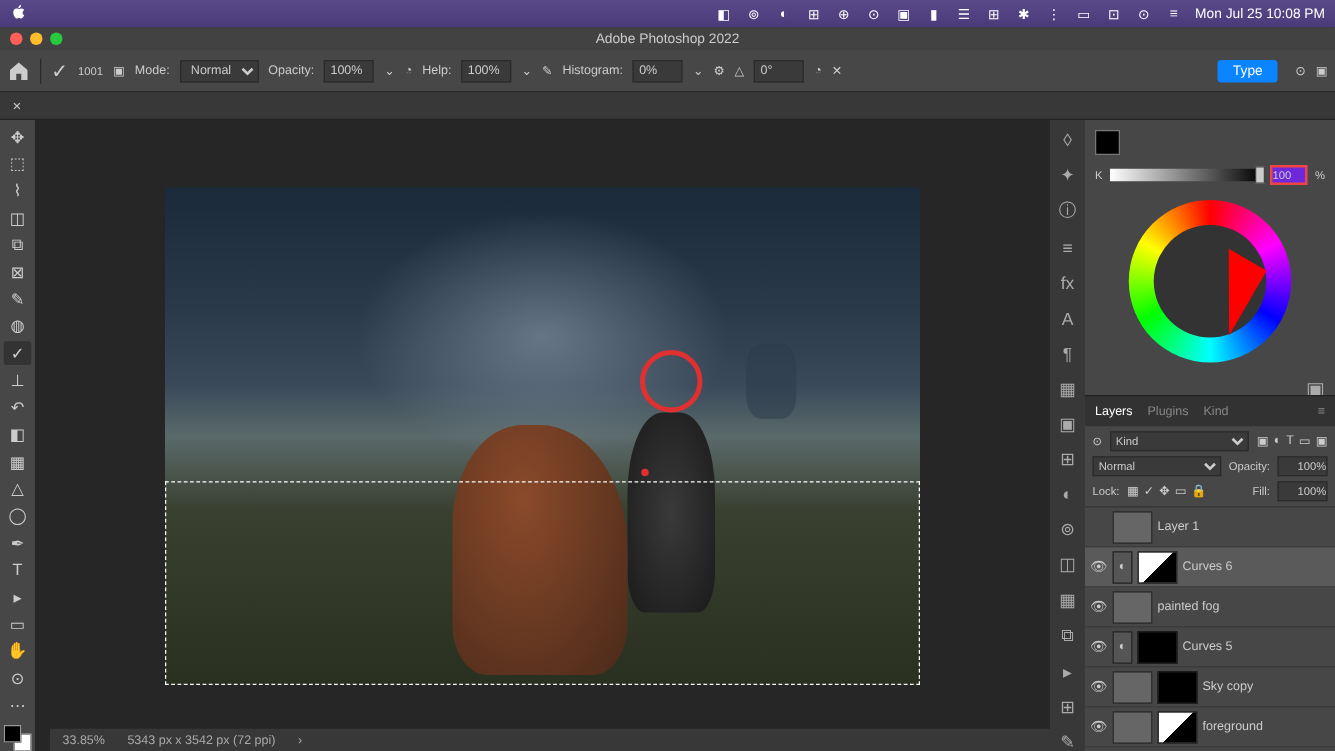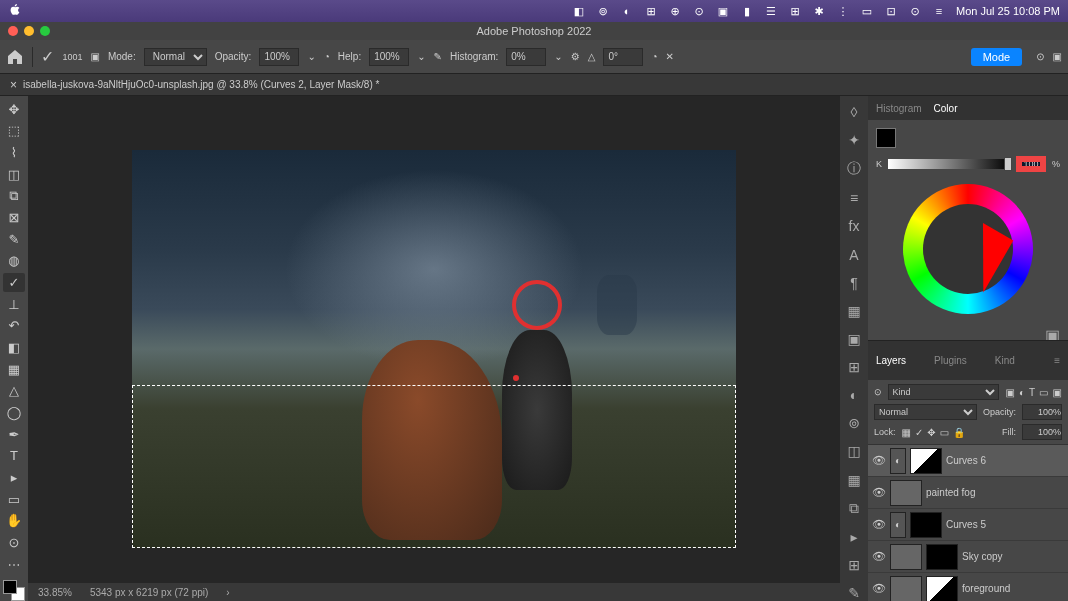--- a/index.html
+++ b/index.html
@@ -33,37 +33,37 @@
 .document{width:604px;height:398px;background:linear-gradient(180deg,#1a2a3a 0%,#2a3a4a 25%,#3a4a5a 40%,#5a6a6a 50%,#3a4030 65%,#2a3020 100%);position:relative;overflow:hidden}
 .sky-glow{position:absolute;width:300px;height:200px;left:50%;top:30%;transform:translate(-50%,-50%);background:radial-gradient(ellipse,#8a9aaa 0%,transparent 70%);opacity:0.6}
 .horse1{position:absolute;left:230px;top:190px;width:140px;height:200px;background:radial-gradient(ellipse at 40% 30%,#8a4a2a,#4a2a1a);border-radius:40% 50% 20% 20%}
 .horse2{position:absolute;left:370px;top:180px;width:70px;height:160px;background:radial-gradient(ellipse,#3a3a3a,#1a1a1a);border-radius:40% 40% 20% 20%}
 .horse3{position:absolute;left:465px;top:125px;width:40px;height:60px;background:#2a3a4a;border-radius:30%;opacity:0.5}
 .red-circle{position:absolute;left:380px;top:130px;width:50px;height:50px;border:4px solid #e03030;border-radius:50%}
 .red-dot{position:absolute;left:381px;top:225px;width:6px;height:6px;background:#e03030;border-radius:50%}
 .selection{position:absolute;left:0;right:0;top:235px;bottom:0;border:1px dashed #fff;border-top:none}
 .selection-top{position:absolute;left:0;right:0;top:235px;height:15px}
 .selection-top::before{content:"";position:absolute;left:0;right:0;top:0;border-top:1px dashed #fff}
-.statusbar{position:absolute;bottom:0;left:0;right:0;height:18px;background:#383838;color:#aaa;font-size:10px;display:flex;align-items:center;padding:0 10px;gap:18px}
+.statusbar{position:absolute;bottom:0;left:12px;right:0;height:18px;background:#383838;color:#aaa;font-size:10px;display:flex;align-items:center;padding:0 10px;gap:18px}
 .right-dock{width:28px;background:#383838;display:flex;flex-direction:column;align-items:center;padding-top:8px;gap:12px}
 .dock-icon{width:18px;height:18px;color:#aaa;display:flex;align-items:center;justify-content:center;font-size:14px}
 .panels{width:200px;background:#474747;display:flex;flex-direction:column}
 .panel-tabs{height:24px;display:flex;align-items:center;padding:0 8px;gap:12px;color:#888;font-size:10px;background:#323232}
 .panel-tabs .active{color:#fff}
 .color-panel{height:220px;padding:8px;display:flex;flex-direction:column;gap:8px}
 .color-swatch-sm{width:20px;height:20px;background:#000;border:1px solid #777}
 .k-slider{display:flex;align-items:center;gap:6px;font-size:9px;color:#ccc}
 .k-slider .track{flex:1;height:10px;background:linear-gradient(90deg,#fff,#000);position:relative}
 .k-slider .thumb{position:absolute;right:-2px;top:-2px;width:8px;height:14px;background:#ccc;border:1px solid #444}
-.k-slider input{width:30px;height:16px;background:#0f172a;border:6px solid #ef4444;color:#ccc;font-size:9px;text-align:center}
+.k-slider input{width:30px;height:16px;background:#6d28d9;border:2px solid #ef4444;color:#ccc;font-size:9px;text-align:left}
 .color-wheel{width:130px;height:130px;margin:4px auto;position:relative}
 .wheel-ring{width:130px;height:130px;border-radius:50%;background:conic-gradient(red,magenta,blue,cyan,lime,yellow,red)}
 .wheel-inner{position:absolute;left:20px;top:20px;width:90px;height:90px;background:#333;border-radius:50%;display:flex;align-items:center;justify-content:center}
 .wheel-tri{width:0;height:0;border-left:35px solid transparent;border-right:35px solid #f00;border-bottom:60px solid transparent;border-top:0;transform:rotate(30deg)}
-.panel-tabs2{height:40px;display:flex;align-items:center;padding:0 8px;gap:28px;color:#888;font-size:10px;background:#323232;border-top:1px solid #222}
+.panel-tabs2{height:25px;display:flex;align-items:center;padding:0 8px;gap:12px;color:#888;font-size:10px;background:#323232;border-top:1px solid #222}
 .panel-tabs2 .active{color:#fff}
 .layers-panel{flex:1;display:flex;flex-direction:column;overflow:hidden}
 .layer-controls{padding:4px 6px;display:flex;flex-direction:column;gap:4px;font-size:9px;color:#ccc;border-bottom:1px solid #333}
 .lc-row{display:flex;align-items:center;gap:6px}
 .lc-row select{flex:1;background:#3a3a3a;border:1px solid #2a2a2a;color:#ccc;font-size:9px;height:16px}
 .lc-row input{width:40px;background:#3a3a3a;border:1px solid #2a2a2a;color:#ccc;font-size:9px;height:16px;text-align:right}
 .lc-row .icons{display:flex;gap:4px;font-size:10px}
 .layers-list{flex:1;overflow-y:auto}
 .layer{display:flex;align-items:center;height:32px;padding:0 4px;gap:4px;border-bottom:1px solid #3a3a3a;font-size:10px;color:#ccc}
 .layer.selected{background:#5a5a5a}
@@ -137,28 +137,27 @@
   <span>⌄</span>
   <span>✎</span>
   <span>Histogram:</span>
   <input value="0%" style="">
   <span>⌄</span>
   <span>⚙</span>
   <span>△</span>
   <input value="0°" style="">
   <span>◔</span>
   <span>✕</span>
-  <button class="share-btn">Mode</button>
+  <button class="share-btn">Type</button>
   <span style="margin-left:6px">⊙</span>
   <span>▣</span>
 </div>
 
 <div class="tab-bar">
   <span class="close">×</span>
-  <span>isabella-juskova-9aNltHjuOc0-unsplash.jpg @ 33.8% (Curves 2, Layer Mask/8) *</span>
 </div>
 
 <div class="main-row">
   <div class="toolbox">
     <div class="tool">✥</div>
     <div class="tool">⬚</div>
     <div class="tool">⌇</div>
     <div class="tool">◫</div>
     <div class="tool">⧉</div>
     <div class="tool">⊠</div>
@@ -190,21 +189,21 @@
       <div class="horse3"></div>
       <div class="horse2"></div>
       <div class="horse1"></div>
       <div class="red-circle"></div>
       <div class="red-dot"></div>
       <div class="selection"></div>
       <div class="selection-top"></div>
     </div>
     <div class="statusbar">
       <span>33.85%</span>
-      <span>5343 px x 6219 px (72 ppi)</span>
+      <span>5343 px x 3542 px (72 ppi)</span>
       <span>›</span>
     </div>
   </div>
 
   <div class="right-dock">
     <div class="dock-icon">◊</div>
     <div class="dock-icon">✦</div>
     <div class="dock-icon">ⓘ</div>
     <div class="dock-icon">≡</div>
     <div class="dock-icon">fx</div>
@@ -217,24 +216,20 @@
     <div class="dock-icon">⊚</div>
     <div class="dock-icon">◫</div>
     <div class="dock-icon">▦</div>
     <div class="dock-icon">⧉</div>
     <div class="dock-icon">▸</div>
     <div class="dock-icon">⊞</div>
     <div class="dock-icon">✎</div>
   </div>
 
   <div class="panels">
-    <div class="panel-tabs">
-      <span>Histogram</span>
-      <span class="active">Color</span>
-    </div>
     <div class="color-panel">
       <div style="display:flex;align-items:center;gap:6px">
         <div class="color-swatch-sm"></div>
       </div>
       <div class="k-slider">
         <span>K</span>
         <div class="track">
             <div class="thumb"></div>
           </div>
         <input value="100" style="">
@@ -280,20 +275,25 @@
             <span>✓</span>
             <span>✥</span>
             <span>▭</span>
             <span>🔒</span>
           </div>
           <span style="margin-left:auto">Fill:</span>
           <input value="100%" style="">
         </div>
       </div>
       <div class="layers-list">
+        <div class="layer">
+          <span class="eye"></span>
+          <div class="thumb thumb-sky"></div>
+          <span>Layer 1</span>
+        </div>
         <div class="layer selected">
           <span class="eye">👁</span>
           <div class="adj">◐</div>
           <div class="mask curves"></div>
           <span>Curves 6</span>
         </div>
         <div class="layer">
           <span class="eye">👁</span>
           <div class="thumb thumb-fog"></div>
           <span>painted fog</span>

